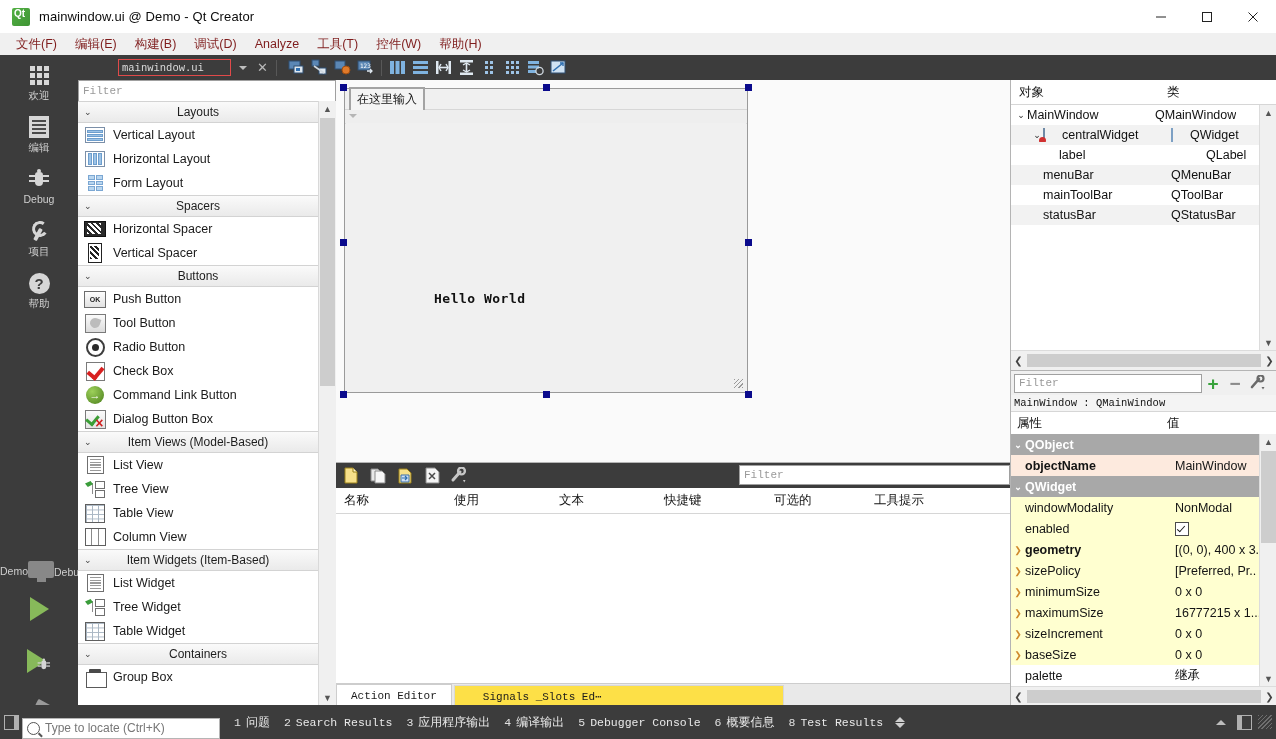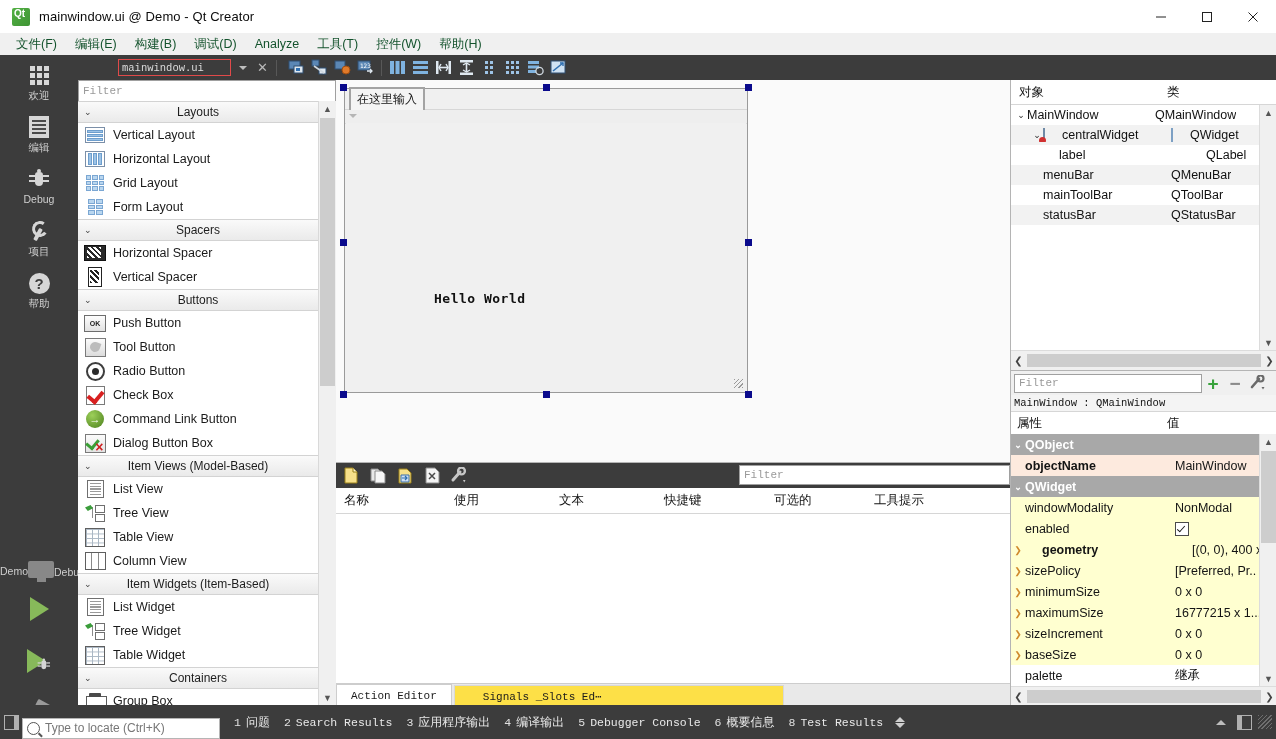--- a/index.html
+++ b/index.html
@@ -18,21 +18,21 @@
     background:linear-gradient(135deg,#52b043 0%,#3f9434 100%);border-radius:2px;flex:none;}
   .tb-icon:after{content:"Qt";position:absolute;left:2px;top:0px;font-size:10px;font-weight:bold;color:#fff;
     font-family:"Liberation Sans",sans-serif;}
   .tb-title{font-size:13px;color:#0b0b0b;letter-spacing:.1px;}
   .tb-btns{position:absolute;right:0;top:0;height:33px;display:flex;}
   .tb-btn{width:46px;height:33px;display:flex;align-items:center;justify-content:center;cursor:default;}
 
   
   .menubar{position:absolute;left:0;top:33px;width:1276px;height:22px;background:#f0f0f0;
     display:flex;align-items:center;border-bottom:1px solid #dadada;}
-  .menu-item{padding:2px 9px;font-size:12.5px;color:#14532d;cursor:default;white-space:nowrap;}
+  .menu-item{padding:2px 9px;font-size:12.5px;color:#7f1d1d;cursor:default;white-space:nowrap;}
   .menu-item:first-child{margin-left:7px;}
 
   
   .modebar{position:absolute;left:0;top:55px;width:78px;height:684px;background:#3c3c3c;}
   .mode{width:78px;height:52px;display:flex;flex-direction:column;align-items:center;
     justify-content:flex-start;cursor:default;color:#c8c8c8;}
   .mode .m-ico{height:24px;display:flex;align-items:center;justify-content:center;}
   .mode .m-lbl{font-size:10.5px;margin-top:2px;color:#cfcfcf;font-family:"Liberation Sans",sans-serif;}
   .mode.active{background:#232323;}
   .mode.active .m-lbl{color:#ffffff;}
@@ -249,21 +249,21 @@
   .pr .pr-exp{width:14px;text-align:center;font-size:9px;color:#d08a2c;flex:none;}
   .pr .pr-exp.chev{color:#ffffff;font-size:9px;}
   .pr-k{width:144px;box-sizing:border-box;flex:none;overflow:hidden;white-space:nowrap;color:#141414;}
   .pr-v{flex:1;padding-left:6px;overflow:hidden;white-space:nowrap;color:#141414;
     box-sizing:border-box;height:21px;display:flex;align-items:center;}
   .pr.c-name{background:#fdeade;}
   .pr.c-name .pr-k{font-weight:bold;}
   .pr.c-yellow .pr-v{background:#ffffd0;}
   .pr.c-yellow{background:#ffffd0;}
   .pr.c-white{background:#fff;}
-  .pr.bold .pr-k{font-weight:bold;margin-left:17px;}
+  .pr.bold .pr-k{font-weight:bold;}
   .cbx{width:12px;height:12px;border:1px solid #4a4a4a;background:#fff;position:relative;}
   .cbx:after{content:"";position:absolute;left:3px;top:1px;width:3px;height:7px;
     border:solid #1a1a1a;border-width:0 1.6px 1.6px 0;transform:rotate(42deg);}
   .pe-scroll{position:absolute;right:0;top:63px;width:17px;height:252px;background:#f0f0f0;border-left:1px solid #dcdcdc;}
   .pe-thumb{position:absolute;left:1px;top:17px;width:15px;height:92px;background:#cdcdcd;}
   .pe-hs{position:absolute;left:0;bottom:0;width:266px;height:19px;background:#f0f0f0;
     border-top:1px solid #dcdcdc;display:flex;align-items:center;}
 
   
   .statusbar{position:absolute;left:0;bottom:0;width:1276px;height:34px;background:#3c3c3c;
@@ -551,36 +551,20 @@
             <span class="ic-hl">
               <i></i>
               <i></i>
               <i></i>
             </span>
           </span>
           <span class="wt">Horizontal Layout</span>
         </div>
         <div class="wrow">
           <span class="wi">
-            <span class="ic-gl">
-              <i></i>
-              <i></i>
-              <i></i>
-              <i></i>
-              <i></i>
-              <i></i>
-              <i></i>
-              <i></i>
-              <i></i>
-            </span>
-          </span>
-          <span class="wt">Grid Layout</span>
-        </div>
-        <div class="wrow">
-          <span class="wi">
             <span class="ic-fl">
               <i></i>
               <i></i>
               <i></i>
               <i></i>
               <i></i>
               <i></i>
             </span>
           </span>
           <span class="wt">Form Layout</span>

